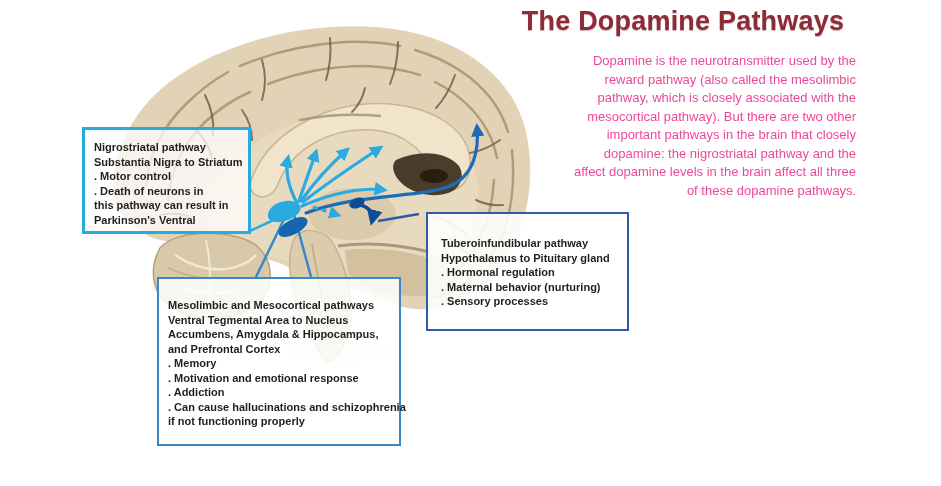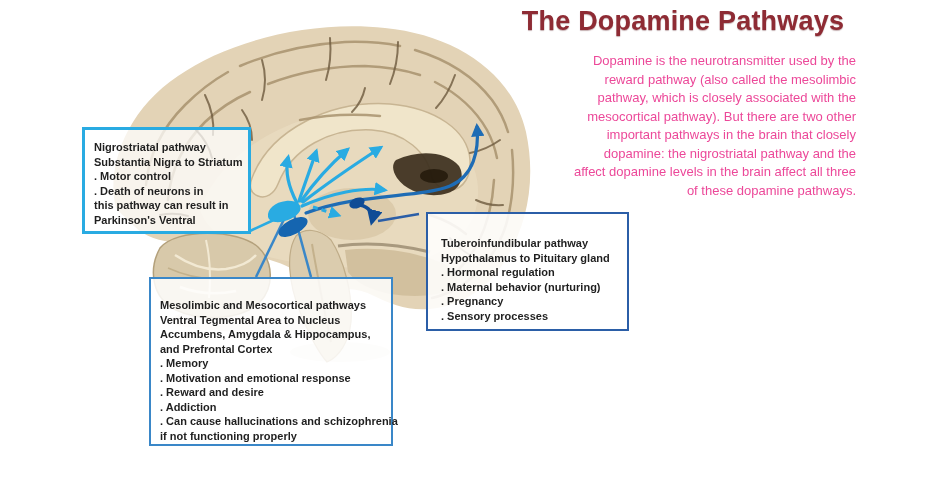--- a/index.html
+++ b/index.html
@@ -17,21 +17,21 @@
   .intro{font-size:13px;line-height:18.5px;color:#ec4899;text-align:right;}
   .intro div{white-space:nowrap;}
   
   .callout{
     position:absolute;box-sizing:border-box;background:rgba(255,255,255,.75);
     color:#1f1f1f;font-size:11px;line-height:14.5px;
   }
   .callout .c-title{font-weight:bold;}
   .callout div{white-space:nowrap;font-weight:bold;}
   #box-nigro{left:82px;top:127px;width:169px;height:107px;border:3px solid #29ABE2;padding:10px 9px;}
-  #box-meso{left:149px;top:277px;width:244px;height:169px;border:2px solid #3A87C8;padding:19px 9px 9px 9px;background:rgba(255,255,255,.85);}
+  #box-meso{left:157px;top:277px;width:244px;height:169px;border:2px solid #3A87C8;padding:19px 9px 9px 9px;background:rgba(255,255,255,.85);}
   #box-tuber{left:418px;top:212px;width:203px;height:119px;border:2px solid #2B5EA7;padding:22px 13px 9px 13px;background:rgba(255,255,255,.88);margin-left:8px;}
 </style>
 </head>
 <body>
 
 <div id="stage">
 
   <svg id="brain-svg" viewBox="0 0 941 486" xmlns="http://www.w3.org/2000/svg">
     <defs>
       <marker id="mlight" viewBox="0 0 10 10" refX="7" refY="5" markerWidth="4.2" markerHeight="4.2" orient="auto">
@@ -182,28 +182,26 @@
     <div>Parkinson's Ventral</div>
   </div>
 
   <div class="callout" id="box-meso">
     <div class="c-title">Mesolimbic and Mesocortical pathways</div>
     <div>Ventral Tegmental Area to Nucleus</div>
     <div>Accumbens, Amygdala &amp; Hippocampus,</div>
     <div>and Prefrontal Cortex</div>
     <div>. Memory</div>
     <div>. Motivation and emotional response</div>
-    <div>. Reward and desire</div>
     <div>. Addiction</div>
     <div>. Can cause hallucinations and schizophrenia</div>
     <div>if not functioning properly</div>
   </div>
 
   <div class="callout" id="box-tuber">
     <div class="c-title">Tuberoinfundibular pathway</div>
     <div>Hypothalamus to Pituitary gland</div>
     <div>. Hormonal regulation</div>
     <div>. Maternal behavior (nurturing)</div>
-    <div>. Pregnancy</div>
     <div>. Sensory processes</div>
   </div>
 
 </div>
 
 </body></html>

